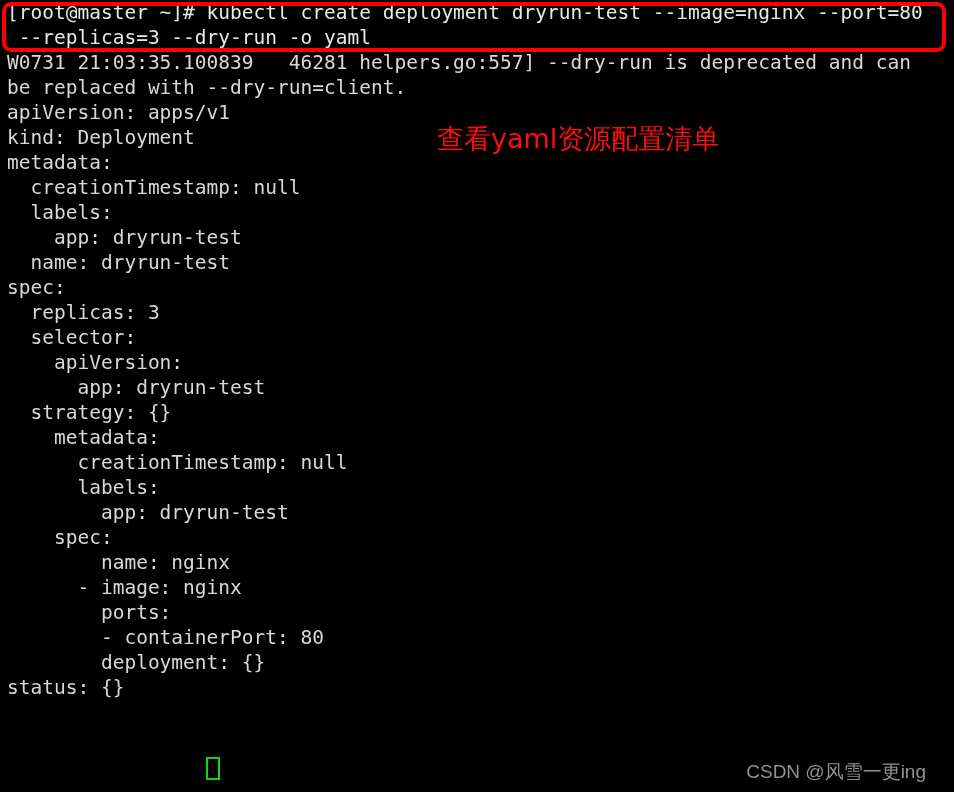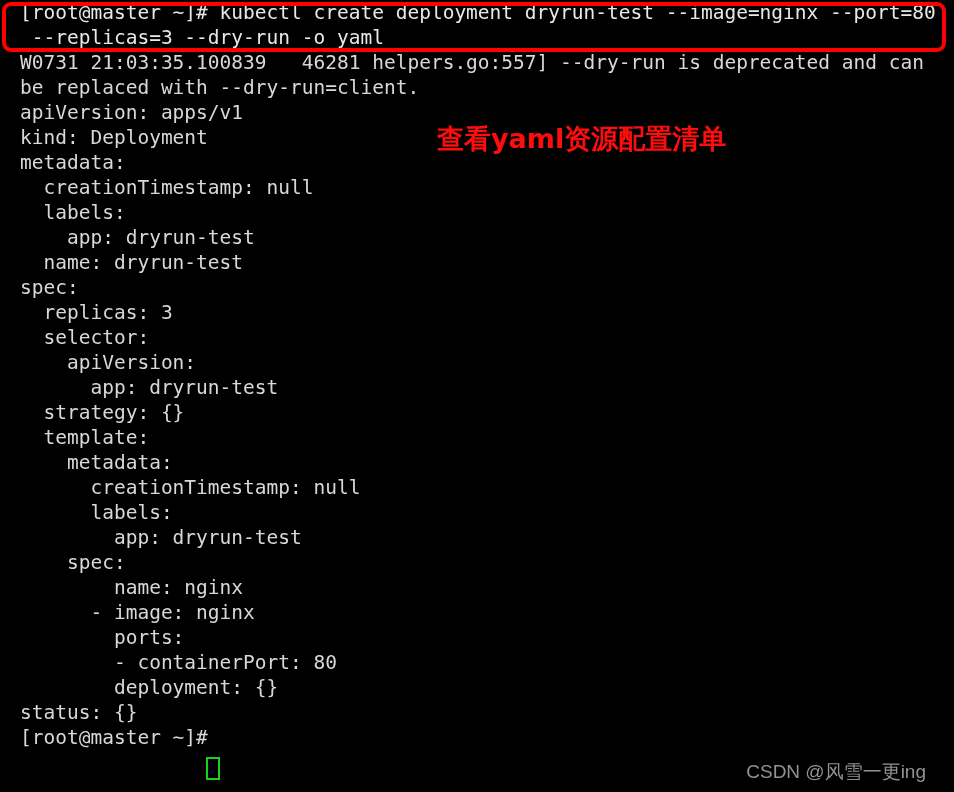--- a/index.html
+++ b/index.html
@@ -24,21 +24,21 @@
     padding: 0;
     margin: 0;
   }
   .term-line {
     height: 25px;
     line-height: 25px;
     font-size: 19.5px;
     letter-spacing: 0px;
     color: #d8d8d8;
     white-space: pre;
-    padding-left: 20px;
+    padding-left: 7px;
     font-family: "DejaVu Sans Mono", "Liberation Mono", monospace;
   }
   .term-line.cmd {
     color: #e8e8e8;
   }
   
   #command-highlight-box {
     position: absolute;
     left: 2px;
     top: 2px;
@@ -52,21 +52,21 @@
   }
   
   #yaml-callout {
     position: absolute;
     left: 437px;
     top: 124px;
     color: #ff0d0d;
     font-family: "DejaVu Sans", "Liberation Sans", sans-serif;
     font-size: 27px;
     line-height: 30px;
-    font-weight: 700;
+    font-weight: 400;
     white-space: pre;
     z-index: 6;
     text-align: center;
   }
   
   #shell-cursor {
     position: absolute;
     left: 206px;
     top: 757px;
     width: 14px;
@@ -106,33 +106,31 @@
       <div class="term-line">  creationTimestamp: null</div>
       <div class="term-line">  labels:</div>
       <div class="term-line">    app: dryrun-test</div>
       <div class="term-line">  name: dryrun-test</div>
       <div class="term-line">spec:</div>
       <div class="term-line">  replicas: 3</div>
       <div class="term-line">  selector:</div>
       <div class="term-line">    apiVersion:</div>
       <div class="term-line">      app: dryrun-test</div>
       <div class="term-line">  strategy: {}</div>
-      <div class="term-line">  template:</div>
       <div class="term-line">    metadata:</div>
       <div class="term-line">      creationTimestamp: null</div>
       <div class="term-line">      labels:</div>
       <div class="term-line">        app: dryrun-test</div>
       <div class="term-line">    spec:</div>
       <div class="term-line">        name: nginx</div>
       <div class="term-line">      - image: nginx</div>
       <div class="term-line">        ports:</div>
       <div class="term-line">        - containerPort: 80</div>
       <div class="term-line">        deployment: {}</div>
       <div class="term-line">status: {}</div>
-      <div class="term-line">[root@master ~]# </div>
     </div>
 
   <div id="command-highlight-box"></div>
 
   <div id="yaml-callout">查看yaml资源配置清单</div>
 
   <div id="shell-cursor"></div>
 
   <div id="csdn-watermark">CSDN @风雪一更ing</div>
 

